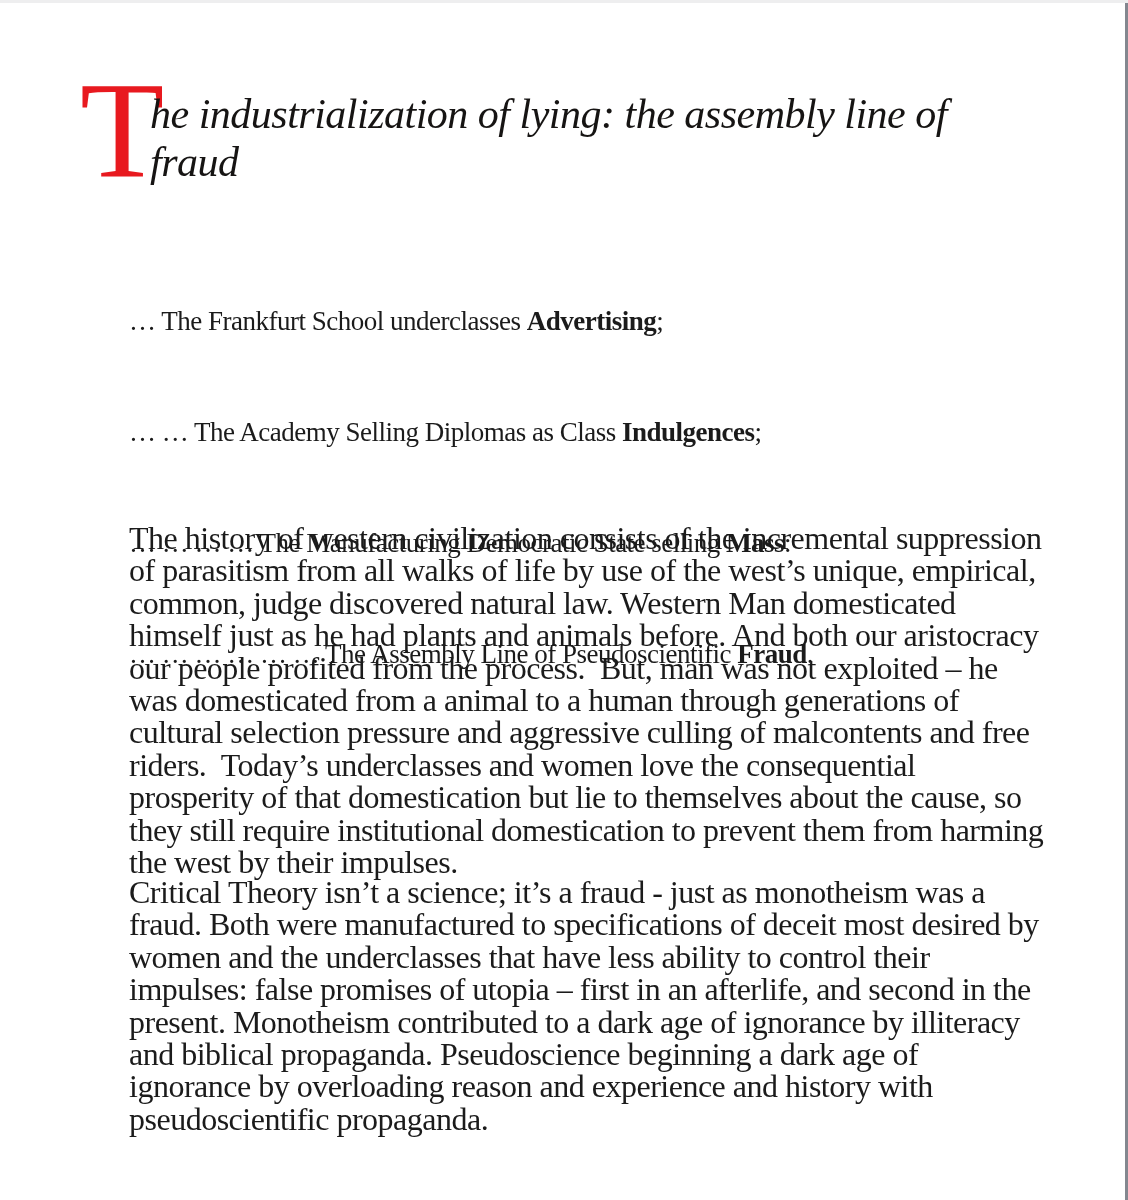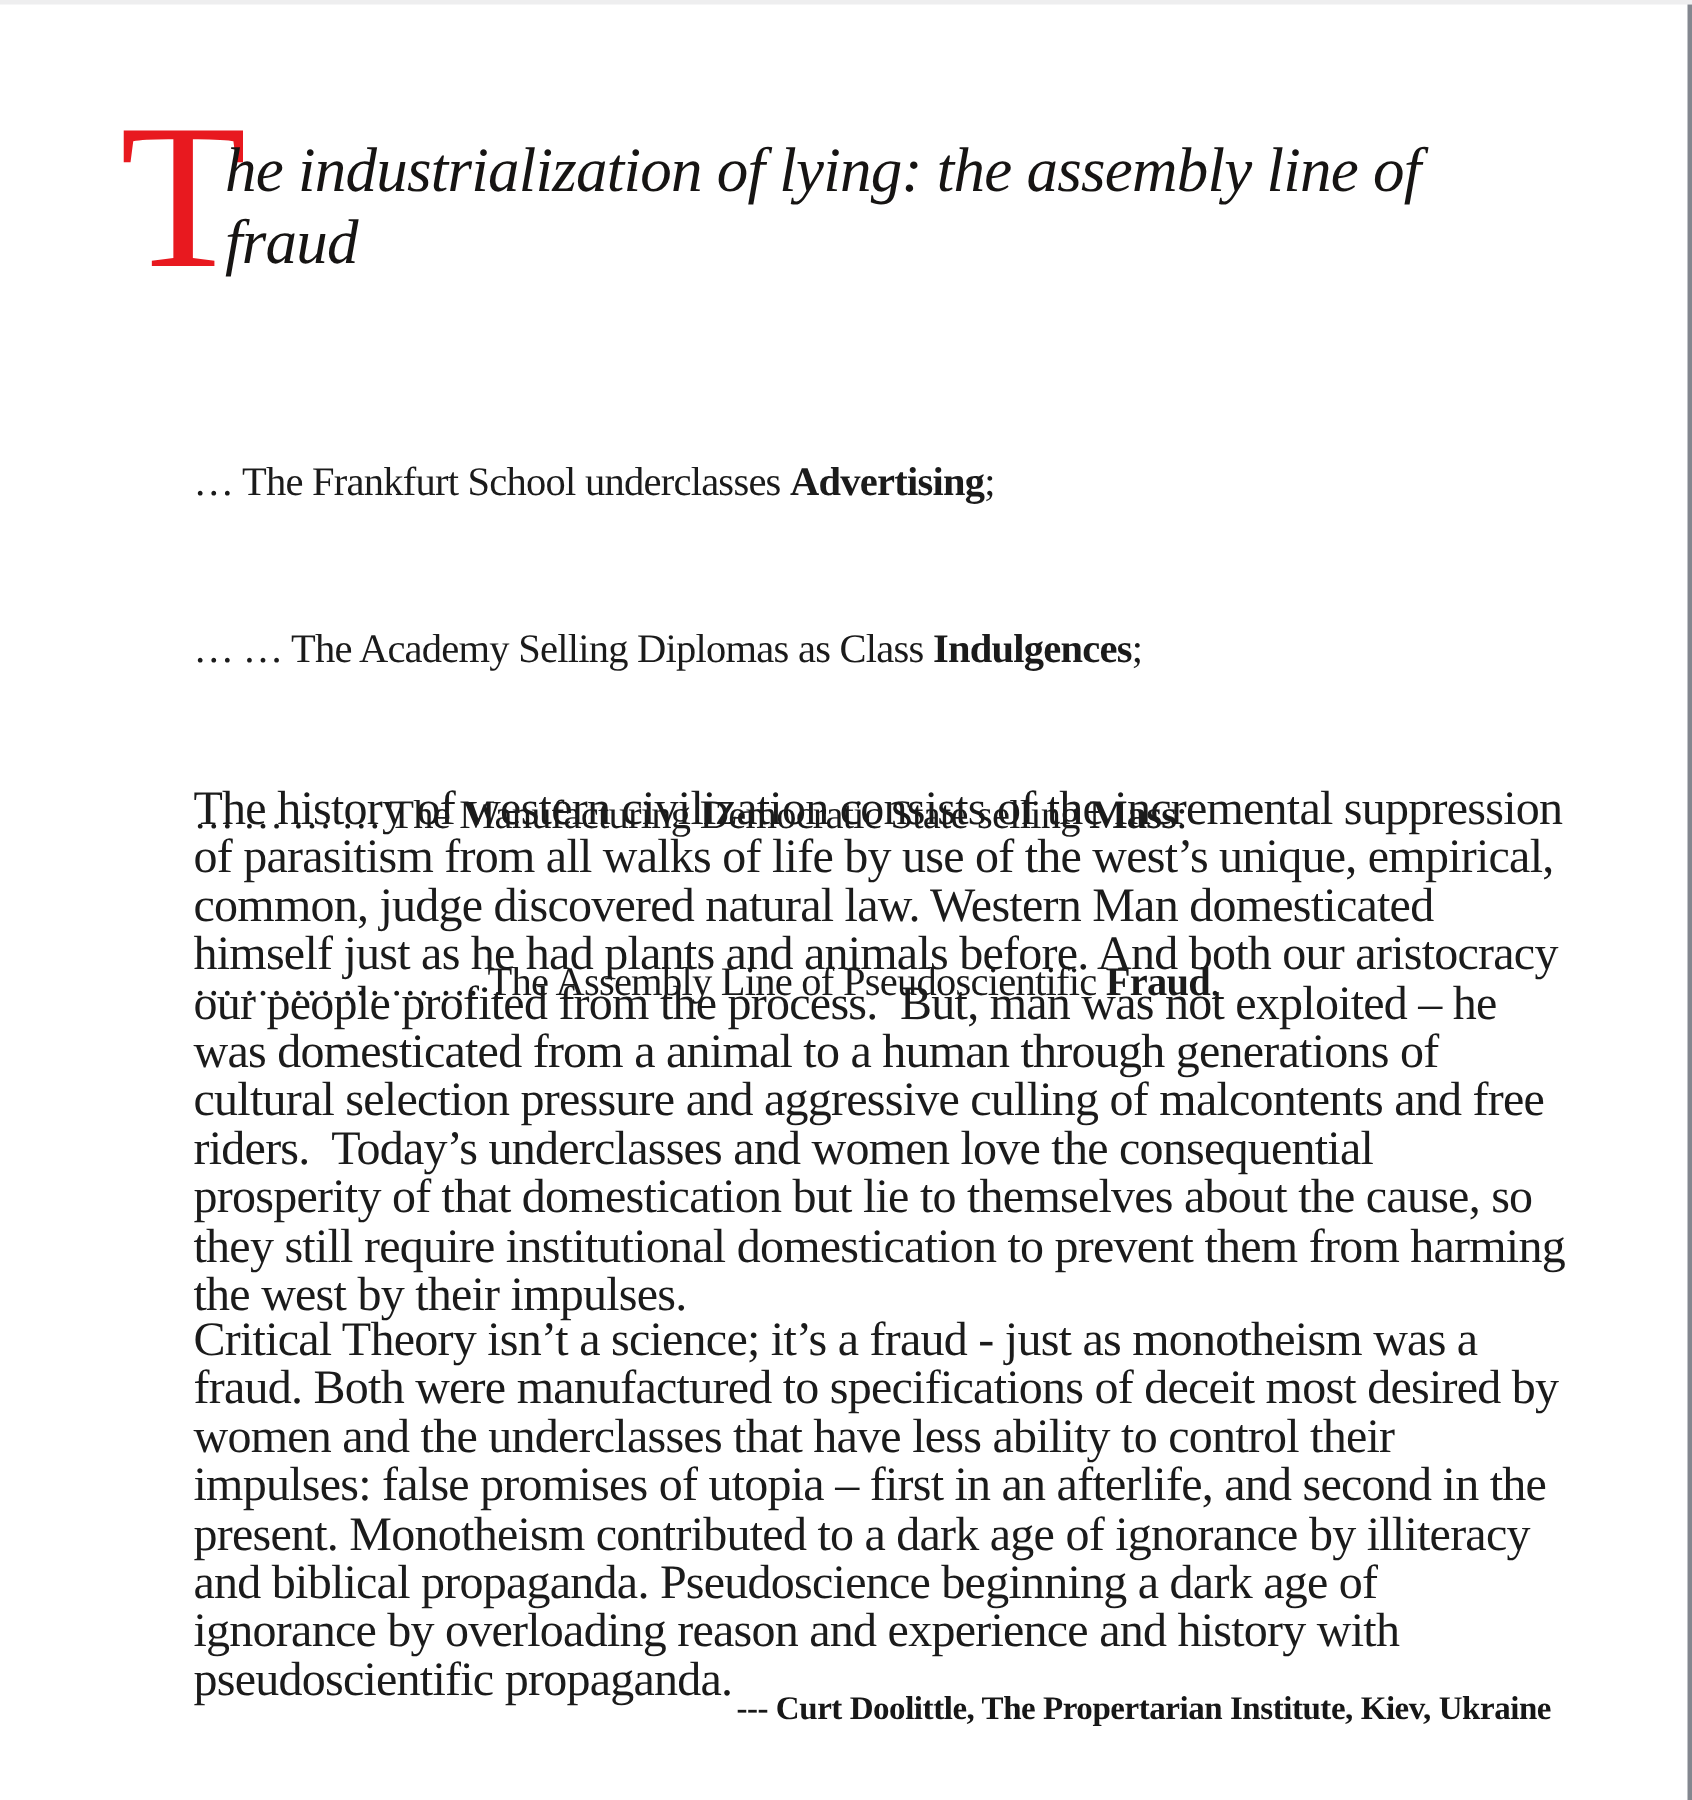--- a/index.html
+++ b/index.html
@@ -68,15 +68,14 @@
     <div class="m-line"><span>… </span><span>The Frankfurt School underclasses </span><b>Advertising</b><span>;</span></div>
     <div class="m-line"><span>… … </span><span>The Academy Selling Diplomas as Class </span><b>Indulgences</b><span>;</span></div>
     <div class="m-line"><span>… … … … </span><span>The Manufacturing Democratic State selling </span><b>Mass</b><span>:</span></div>
     <div class="m-line"><span>… … … … … … </span><span>The Assembly Line of Pseudoscientific </span><b>Fraud</b><span>.</span></div>
   </div>
 
   <p class="para para-1" style="margin:0;">The history of western civilization consists of the incremental suppression of parasitism from all walks of life by use of the west’s unique, empirical, common, judge discovered natural law. Western Man domesticated himself just as he had plants and animals before. And both our aristocracy our people profited from the process.  But, man was not exploited – he was domesticated from a animal to a human through generations of cultural selection pressure and aggressive culling of malcontents and free riders.  Today’s underclasses and women love the consequential prosperity of that domestication but lie to themselves about the cause, so they still require institutional domestication to prevent them from harming the west by their impulses.</p>
 
   <p class="para para-2" style="margin:0;">Critical Theory isn’t a science; it’s a fraud - just as monotheism was a fraud. Both were manufactured to specifications of deceit most desired by women and the underclasses that have less ability to control their impulses: false promises of utopia – first in an afterlife, and second in the present. Monotheism contributed to a dark age of ignorance by illiteracy and biblical propaganda. Pseudoscience beginning a dark age of ignorance by overloading reason and experience and history with pseudoscientific propaganda.</p>
 
-  <div class="attribution">--- Curt Doolittle, The Propertarian Institute, Kiev, Ukraine</div>
 
 </div>
 
 </body></html>

